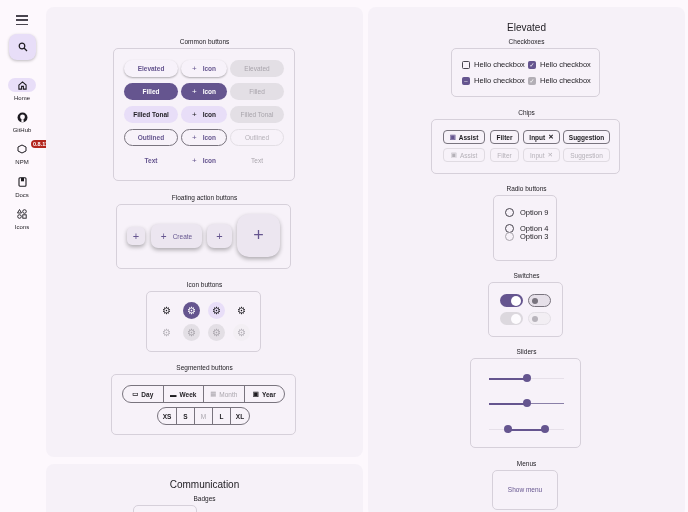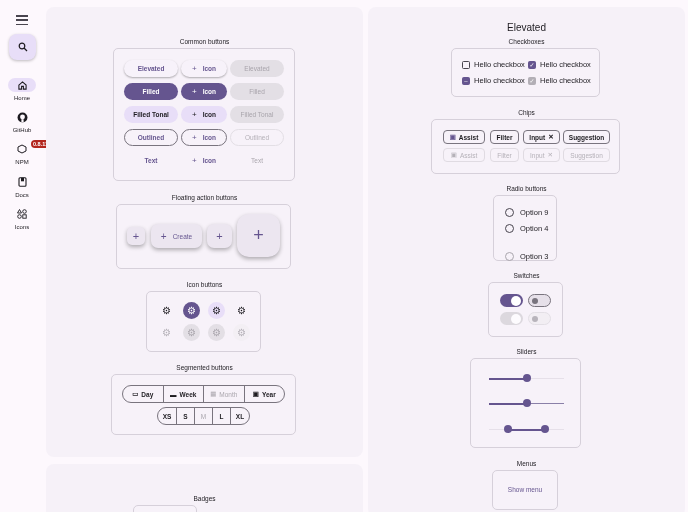--- a/index.html
+++ b/index.html
@@ -220,20 +220,21 @@
       <div style="width:19px">XS</div>
       <div style="width:18px">S</div>
       <div class="dis" style="width:18px">M</div>
       <div style="width:18px">L</div>
       <div style="width:18px">XL</div>
     </div>
   </div>
 </div>
 
 <div class="panel" style="left:46px;top:464px;width:317px;height:60px">
+  <div class="ptitle" style="top:15px">Communication</div>
   <div class="stitle" style="left:0;right:0;top:31px">Badges</div>
   <div class="card" style="left:87px;top:41px;width:64px;height:20px"></div>
 </div>
 
 <div class="panel" style="left:368px;top:7px;width:317px;height:510px">
   <div class="ptitle" style="top:15px">Elevated</div>
   <div class="stitle" style="left:0;right:0;top:31px">Checkboxes</div>
   <div class="card" style="left:83px;top:41px;width:149px;height:49px">
     <div class="cb-row" style="left:10px;top:11px">
         <span class="cbx"></span>
@@ -280,21 +281,21 @@
   <div class="stitle" style="left:0;right:0;top:178px">Radio buttons</div>
   <div class="card" style="left:125px;top:188px;width:64px;height:66px">
     <div class="radio-row" style="left:11px;top:12px">
         <span class="radio"></span>
         <span>Option 9</span>
       </div>
     <div class="radio-row" style="left:11px;top:28px">
         <span class="radio"></span>
         <span>Option 4</span>
       </div>
-    <div class="radio-row" style="left:11px;top:56px">
+    <div class="radio-row" style="left:11px;top:36px">
         <span class="radio dis"></span>
         <span>Option 3</span>
       </div>
   </div>
 
   <div class="stitle" style="left:0;right:0;top:265px">Switches</div>
   <div class="card" style="left:120px;top:275px;width:75px;height:55px">
     <div class="sw" style="left:11px;top:11px;background:#65558f">
         <span class="k" style="left:11px;top:1.5px;width:10px;height:10px;background:#fff"></span>
       </div>

